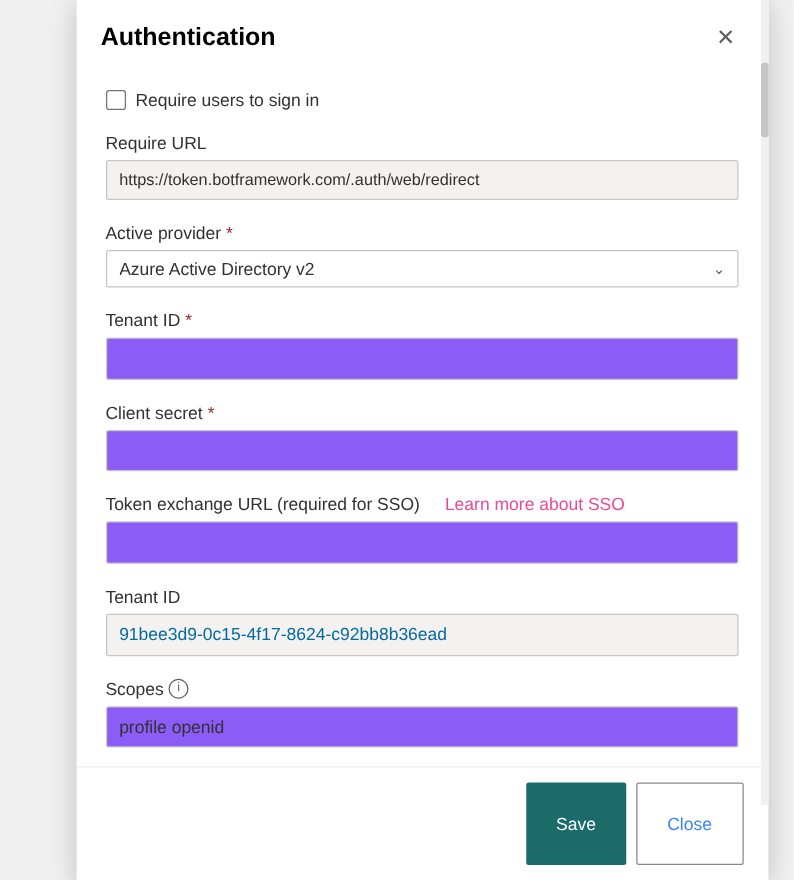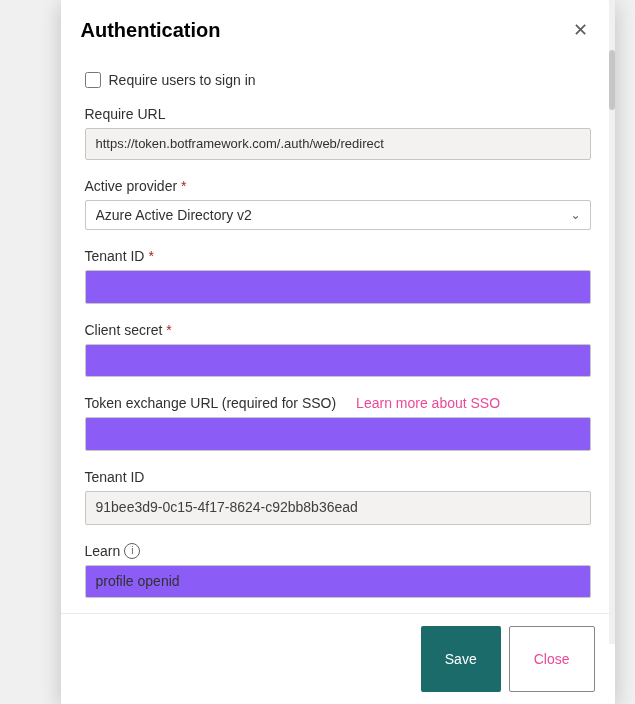--- a/index.html
+++ b/index.html
@@ -194,21 +194,21 @@
       color: #323130;
       background: #8b5cf6;
       border: 1px solid #c8c6c4;
       border-radius: 2px;
       font-family: 'Segoe UI', Arial, sans-serif;
       line-height: 1.4;
     }
 
     .form-input-readonly {
       background: #f3f2f1;
-      color: #404040;
+      color: #0369a1;
     }
 
     .label-with-link {
       display: flex;
       align-items: center;
       gap: 20px;
       flex-wrap: wrap;
     }
 
     .learn-more-link {
@@ -251,21 +251,21 @@
       font-family: 'Segoe UI', Arial, sans-serif;
       font-weight: 500;
     }
 
     .btn-secondary {
       padding: 24px 24px;
       background: #ffffff;
       border: 1px solid #8a8886;
       border-radius: 2px;
       font-size: 14px;
-      color: #ec4899;
+      color: #3b82f6;
       cursor: pointer;
       font-family: 'Segoe UI', Arial, sans-serif;
     }
   </style>
 </head>
 <body>
 
 <div class="dialog-overlay">
   <div class="dialog">
 
@@ -337,21 +337,21 @@
 
       <div class="form-group">
         <div class="form-label">
           <span>Tenant ID</span>
         </div>
         <input type="text" class="form-input form-input-readonly" readonly="" value="91bee3d9-0c15-4f17-8624-c92bb8b36ead" style="">
       </div>
 
       <div class="form-group">
         <div class="form-label">
-          <span>Learn</span>
+          <span>Scopes</span>
           <span class="info-icon">i</span>
         </div>
         <input type="text" class="form-input" value="profile openid" style="">
       </div>
 
     </div>
 
     <div class="dialog-footer">
       <button class="btn-primary">Save</button>
       <button class="btn-secondary">Close</button>

